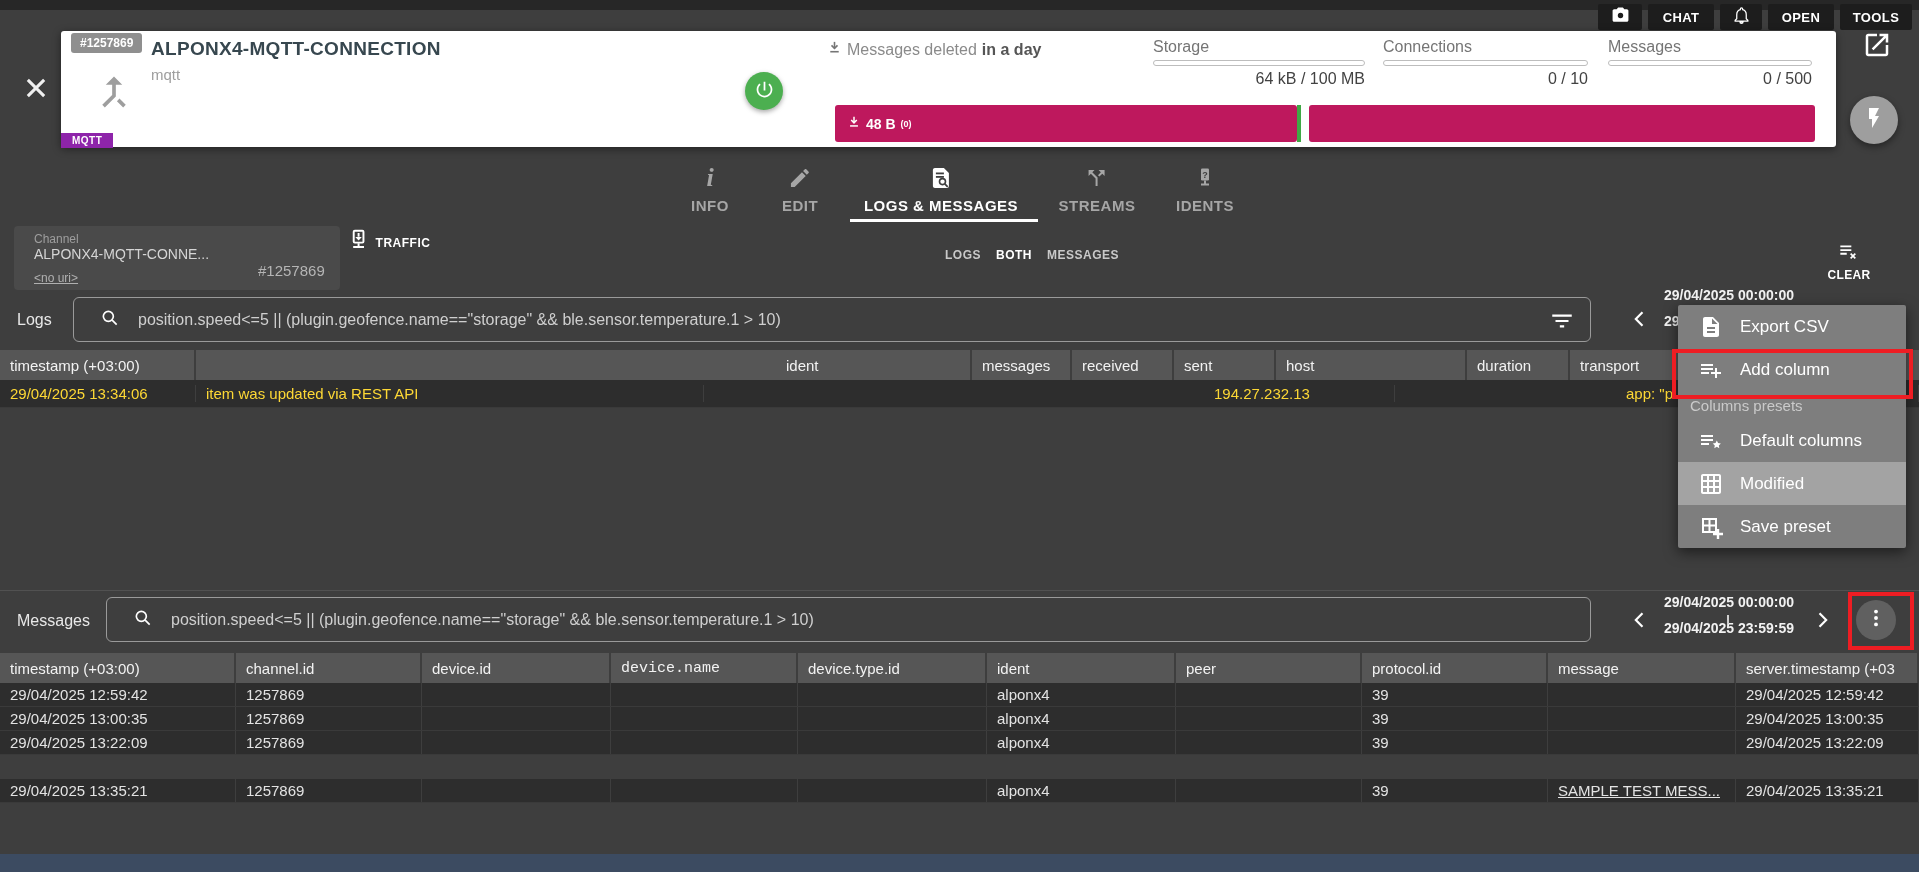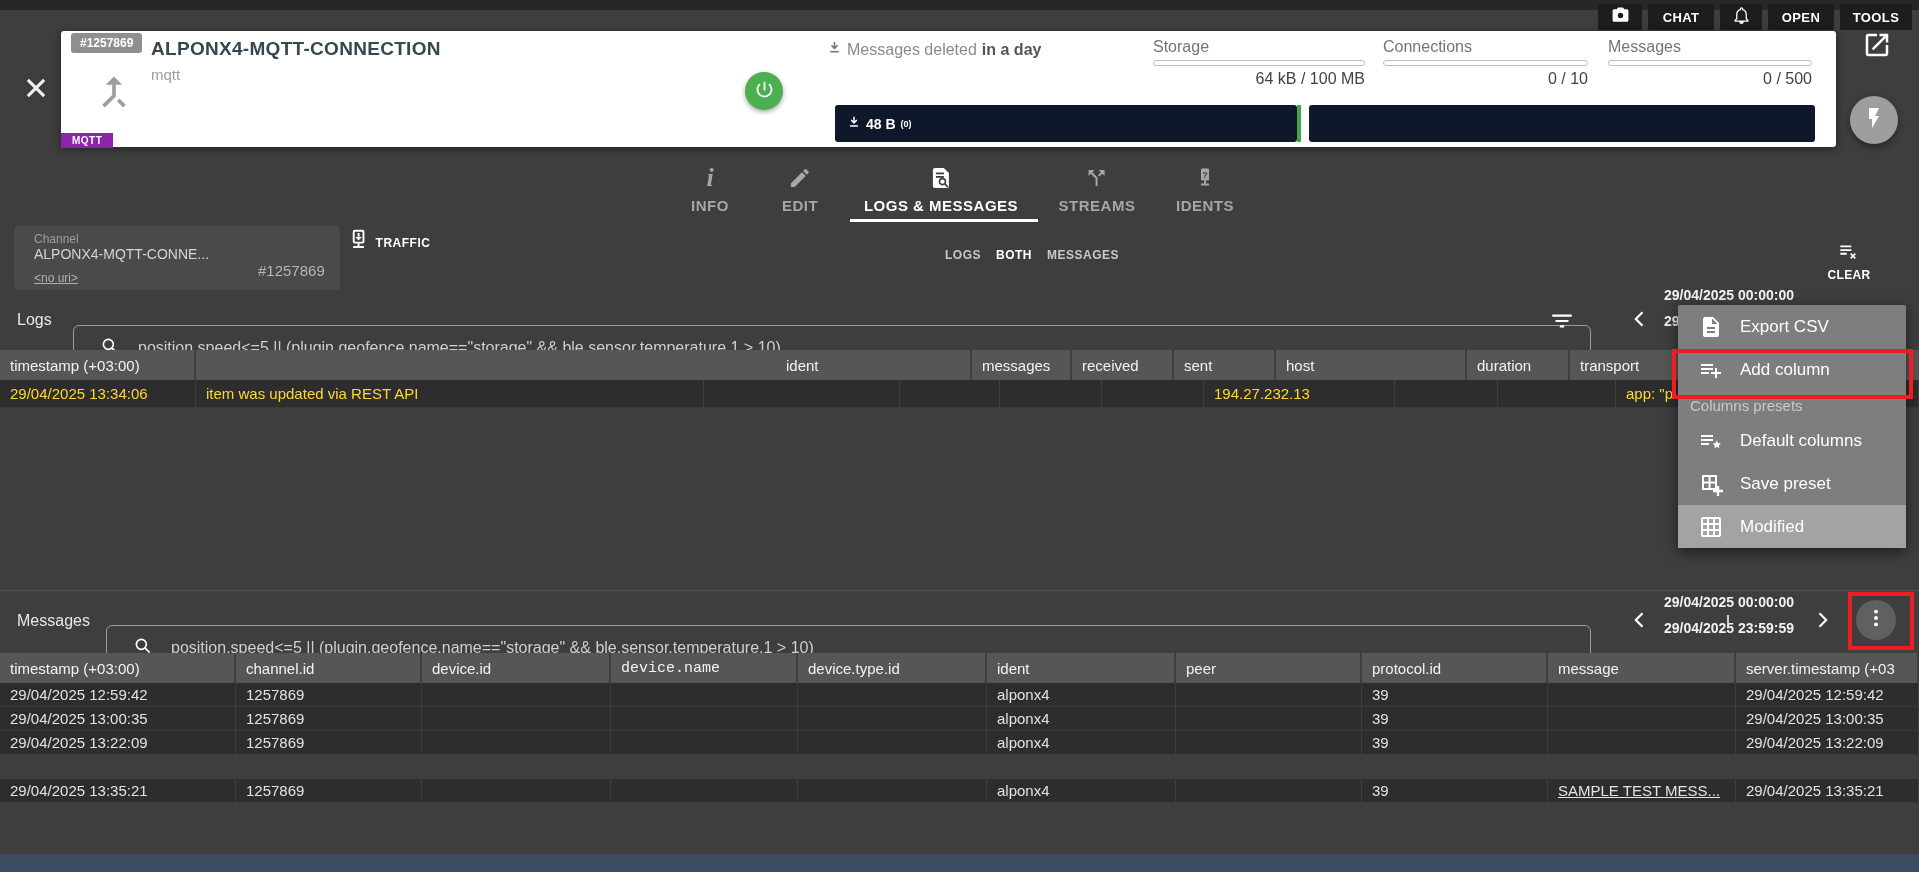--- a/index.html
+++ b/index.html
@@ -32,21 +32,21 @@
   .power-btn { left:745px; top:72px; width:38px; height:38px; border-radius:50%; background:#4caf50;
                display:flex; align-items:center; justify-content:center; box-shadow:0 2px 5px rgba(0,0,0,.35); }
   .power-btn svg { width:21px; height:21px; fill:#fff; }
   .deleted-info { left:827px; top:40px; font-size:16px; color:#8a8a8a; display:flex; align-items:center; gap:5px; }
   .deleted-info svg { width:15px; height:15px; color:#757575; }
   .deleted-info b { color:#555; }
   .meter { top:38px; }
   .meter .m-label { font-size:16px; color:#757575; }
   .meter .m-bar { margin-top:4px; height:6px; border:1px solid #bdbdbd; border-radius:4px; background:#fff; }
   .meter .m-value { margin-top:4px; font-size:16px; color:#424242; text-align:right; }
-  .teal-bar { top:105px; height:37px; background:#0f172a; border-radius:3px; display:flex; align-items:center; }
+  .teal-bar { top:105px; height:37px; background:#be185d; border-radius:3px; display:flex; align-items:center; }
   .teal-bar .buf-label { display:flex; align-items:center; gap:5px; color:#fff; font-size:14px; font-weight:bold;
                          padding-left:12px; }
   .teal-bar svg { width:14px; height:14px; color:#fff; }
   .buf-label sup { font-size:9px; }
   .green-line { left:1297px; top:105px; width:4px; height:37px; background:#3fa845; }
   .extlink-btn { left:1862px; top:30px; width:30px; height:30px; }
   .extlink-btn svg { width:30px; height:30px; fill:#fff; }
   .fab { left:1850px; top:96px; width:48px; height:48px; border-radius:50%; background:#9e9e9e;
          display:flex; align-items:center; justify-content:center; box-shadow:0 3px 7px rgba(0,0,0,.4); }
   .fab svg { width:24px; height:24px; fill:#fff; }
@@ -74,21 +74,21 @@
                  font-size:12px; font-weight:bold; letter-spacing:.5px; }
   .mode-toggle .seg { color:#c9c9c9; cursor:pointer; }
   .mode-toggle .seg.active { color:#fff; }
   .clear-btn { left:1849px; top:240px; transform:translateX(-50%); display:flex; flex-direction:column;
                align-items:center; gap:2px; color:#fff; }
   .clear-btn svg { width:22px; height:22px; fill:#fff; }
   .clear-btn .c-label { font-size:12px; font-weight:bold; letter-spacing:.3px; }
 
   
   .pane-label { font-size:16px; color:#e8e8e8; }
-  .search-box { height:45px; border:1px solid #9a9a9a; border-radius:6px; display:flex; align-items:center;margin-top:28px; }
+  .search-box { height:45px; border:1px solid #9a9a9a; border-radius:6px; display:flex; align-items:center; }
   .search-box svg { width:20px; height:20px; color:#fff; margin-left:26px; }
   .search-query { margin-left:18px; font-size:16px; color:#cfcfcf; white-space:nowrap; overflow:hidden; }
   .filter-icon { left:1549px; top:308px; width:26px; height:26px; }
   .filter-icon svg { width:26px; height:26px; fill:#fff; }
   .chev { width:20px; height:22px; color:#fff; }
   .chev svg { width:20px; height:22px; }
   .date-block { width:154px; color:#f2f2f2; font-size:14px; font-weight:bold; text-align:center; }
   .date-line { white-space:nowrap; }
   .date-divider { left:1727px; top:615px; width:2px; height:9px; background:#cfcfcf; }
   .dots-btn { width:40px; height:40px; border-radius:50%; background:#606060; display:flex;
@@ -331,21 +331,21 @@
         <div class="th" style="width: 196px;">ident</div>
         <div class="th" style="width: 100px;">messages</div>
         <div class="th" style="width: 102px;">received</div>
         <div class="th" style="width: 102px;">sent</div>
         <div class="th" style="width: 191px;">host</div>
         <div class="th" style="width: 103px;">duration</div>
         <div class="th" style="width: 118px;">transport</div>
         <div class="th" style="width: 303px;">etc</div>
       </div>
     <div class="t-body" id="logs-body">
-        <div class="tr log-row" style="height: 28px;">
+        <div class="tr log-row" style="height: 28px; align-items: center;">
           <div class="td" style="width: 196px;">29/04/2025 13:34:06</div>
           <div class="td" style="width: 508px;">item was updated via REST API</div>
           <div class="td" style="width: 196px;"></div>
           <div class="td" style="width: 100px;"></div>
           <div class="td" style="width: 102px;"></div>
           <div class="td" style="width: 102px;"></div>
           <div class="td" style="width: 191px;">194.27.232.13</div>
           <div class="td" style="width: 103px;"></div>
           <div class="td" style="width: 118px;"></div>
           <div class="td" style="width: 303px;">app: "p</div>
@@ -474,35 +474,35 @@
       <div class="menu-section">Columns presets</div>
       <div class="menu-item">
         <span class="menu-icon">
           <svg viewBox="0 0 24 24">
             <path d="M14 10H2v2h12v-2zm0-4H2v2h12V6zM2 16h8v-2H2v2z"></path>
             <path d="M17.8 11.5l1.25 2.55 2.8.4-2.05 1.95.5 2.8-2.5-1.35-2.5 1.35.5-2.8-2.05-1.95 2.8-.4z"></path>
           </svg>
         </span>
         <span class="menu-label">Default columns</span>
       </div>
+      <div class="menu-item selected">
+        <span class="menu-icon">
+          <svg viewBox="0 0 24 24">
+            <path d="M20 2H4c-1.1 0-2 .9-2 2v16c0 1.1.9 2 2 2h16c1.1 0 2-.9 2-2V4c0-1.1-.9-2-2-2zM8 20H4v-4h4v4zm0-6H4v-4h4v4zm0-6H4V4h4v4zm6 12h-4v-4h4v4zm0-6h-4v-4h4v4zm0-6h-4V4h4v4zm6 12h-4v-4h4v4zm0-6h-4v-4h4v4zm0-6h-4V4h4v4z"></path>
+          </svg>
+        </span>
+        <span class="menu-label">Modified</span>
+      </div>
       <div class="menu-item">
         <span class="menu-icon">
           <svg viewBox="0 0 24 24">
             <path fill="none" stroke="#fff" stroke-width="2" d="M4 4h13v13H4z M4 10.5h13 M10.5 4v13"></path>
             <path d="M17.8 14h2.4v3.8H24v2.4h-3.8V24h-2.4v-3.8H14v-2.4h3.8z"></path>
           </svg>
         </span>
         <span class="menu-label">Save preset</span>
       </div>
-      <div class="menu-item selected">
-        <span class="menu-icon">
-          <svg viewBox="0 0 24 24">
-            <path d="M20 2H4c-1.1 0-2 .9-2 2v16c0 1.1.9 2 2 2h16c1.1 0 2-.9 2-2V4c0-1.1-.9-2-2-2zM8 20H4v-4h4v4zm0-6H4v-4h4v4zm0-6H4V4h4v4zm6 12h-4v-4h4v4zm0-6h-4v-4h4v4zm0-6h-4V4h4v4zm6 12h-4v-4h4v4zm0-6h-4v-4h4v4zm0-6h-4V4h4v4z"></path>
-          </svg>
-        </span>
-        <span class="menu-label">Modified</span>
-      </div>
     </div>
 
   <div class="abs red-box" style="left: 1672px; top: 349px; width: 241px; height: 50px; border-color: rgb(238, 29, 35);"></div>
   <div class="abs red-box" style="left: 1848px; top: 592px; width: 66px; height: 58px; border-color: rgb(238, 29, 35);"></div>
 
 </div>
 
 </body></html>

